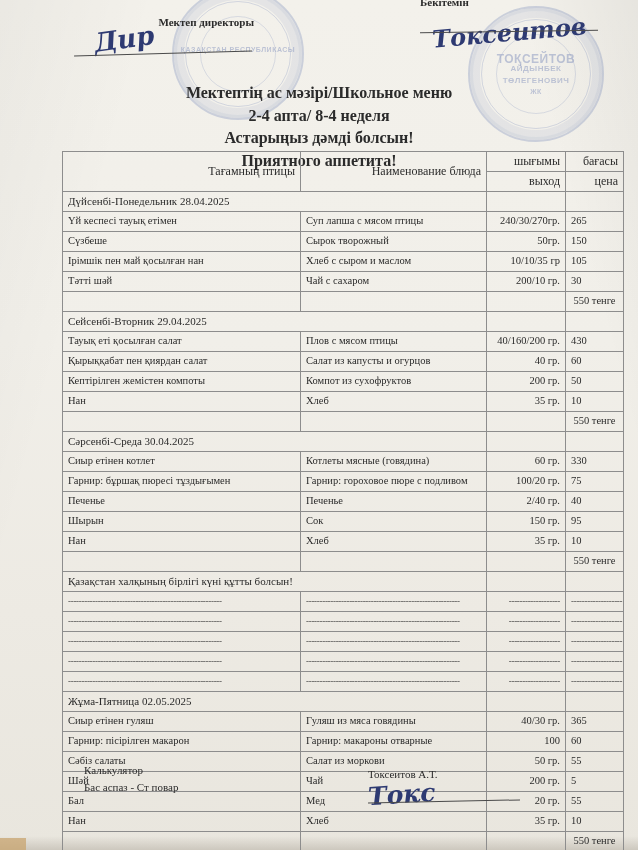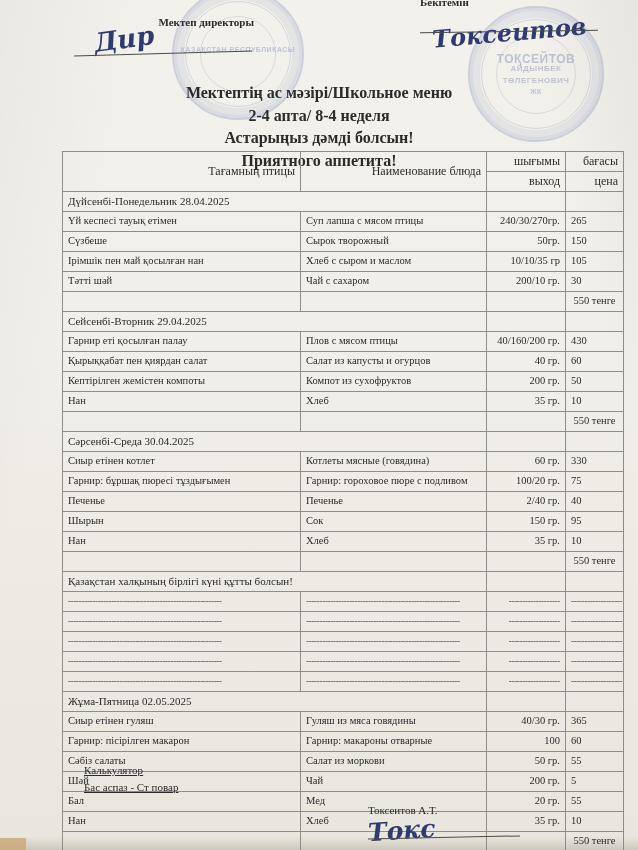--- a/index.html
+++ b/index.html
@@ -162,28 +162,26 @@
   td.blank{ height:15px; }
   td.dash{ color:#3a3a3a; letter-spacing:-0.3px; font-size:9px; }
 
   
   #footer{
     position:absolute;
     left:84px;
     top:762px;
     font-size:11px;
     line-height:1.5;
-    text-decoration:underline;
   }
   #footer-sign{
     position:absolute;
     left:368px;
     top:768px;
     font-size:11px;
-    margin-top:36px;
   }
   #footer-sign .sig-line{ margin-top:20px; width:152px; transform:rotate(-1.2deg); }
   #footer-sign .sig-script{ left:0px; top:12px; font-size:25px; transform:rotate(-4deg); }
 </style>
 </head>
 <body>
 
 <div id="paper"></div>
 <div id="edge-strip"></div>
 
@@ -274,21 +272,21 @@
         <td class="blank"></td>
         <td class="blank"></td>
         <td class="total">550 тенге</td>
       </tr>
       <tr>
         <td class="day" colspan="2">Сейсенбі-Вторник 29.04.2025</td>
         <td></td>
         <td></td>
       </tr>
       <tr>
-        <td>Гарнир еті қосылған палау</td>
+        <td>Тауық еті қосылған салат</td>
         <td>Плов с мясом птицы</td>
         <td class="out">40/160/200 гр.</td>
         <td class="price">430</td>
       </tr>
       <tr>
         <td>Қырыққабат пен қиярдан салат</td>
         <td>Салат из капусты и огурцов</td>
         <td class="out">40 гр.</td>
         <td class="price">60</td>
       </tr>

